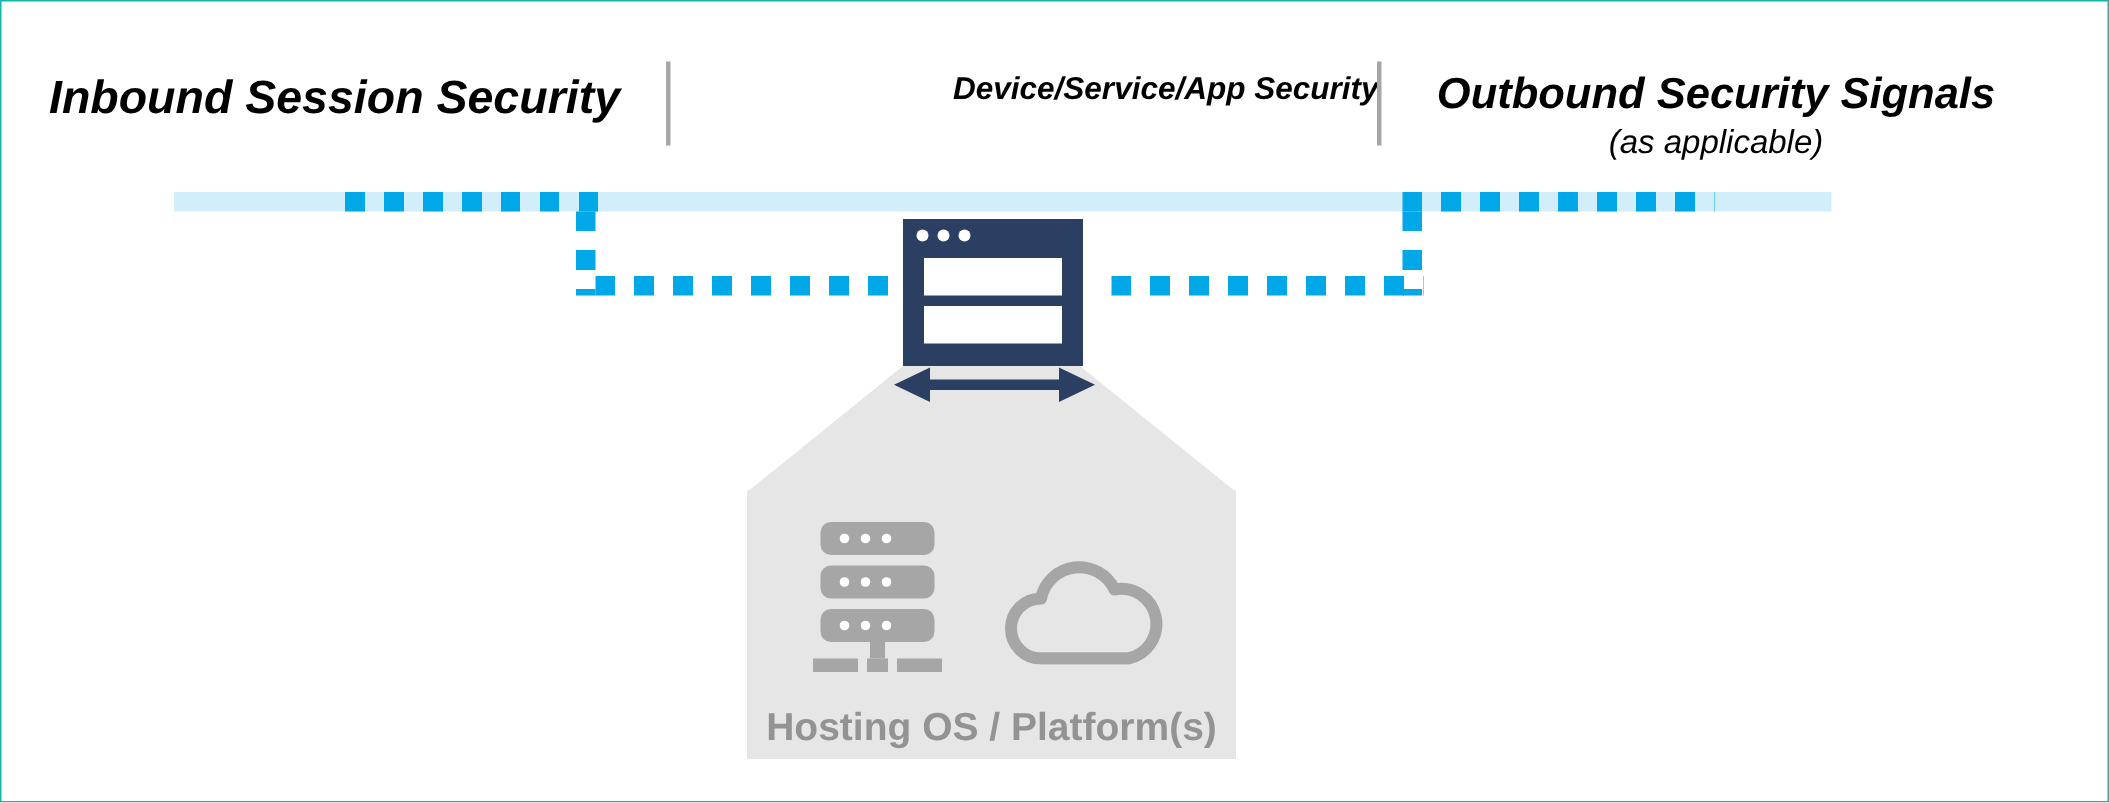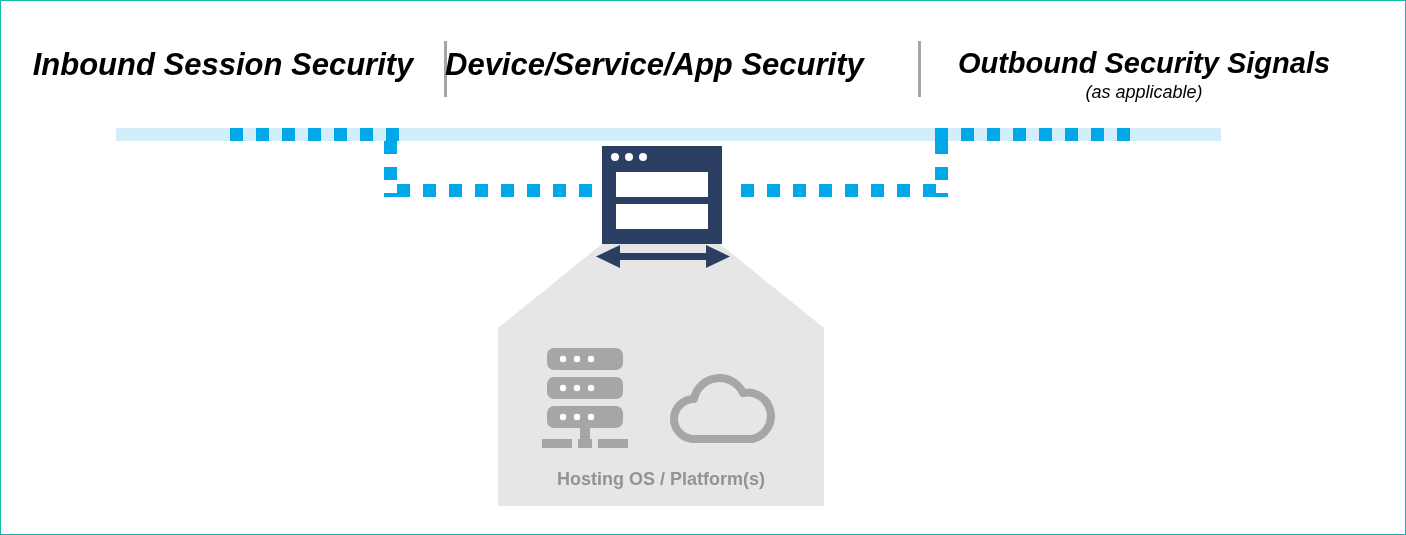--- a/index.html
+++ b/index.html
@@ -33,38 +33,38 @@
     left: 0;
     top: 47px;
     width: 444px;
     text-align: center;
     font-size: 31px;
   }
   #heading-device {
     left: 444px;
     top: 47px;
     width: 474px;
-    text-align: left;
-    font-size: 31px;
+    text-align: right;
+    font-size: 21px;
   }
   #heading-outbound-wrap {
     position: absolute;
     left: 918px;
     top: 47px;
     width: 450px;
     text-align: center;
   }
   #heading-outbound {
     position: static;
     display: block;
     font-size: 29px;
   }
   #heading-outbound-sub {
     display: block;
-    font-size: 18px;
+    font-size: 22px;
     font-style: italic;
     font-weight: normal;
     color: #000000;
     margin-top: 3px;
     line-height: 1.1;
   }
 
   .divider {
     position: absolute;
     width: 3px;
@@ -128,21 +128,21 @@
     width: 326px;
     height: 179px;
     background: #e6e6e6;
   }
   #platform-label {
     position: absolute;
     left: 497px;
     top: 468px;
     width: 326px;
     text-align: center;
-    font-size: 18px;
+    font-size: 26px;
     font-weight: bold;
     color: #939393;
     white-space: nowrap;
   }
 
   
   #server-icon {
     position: absolute;
     left: 541px;
     top: 347px;

